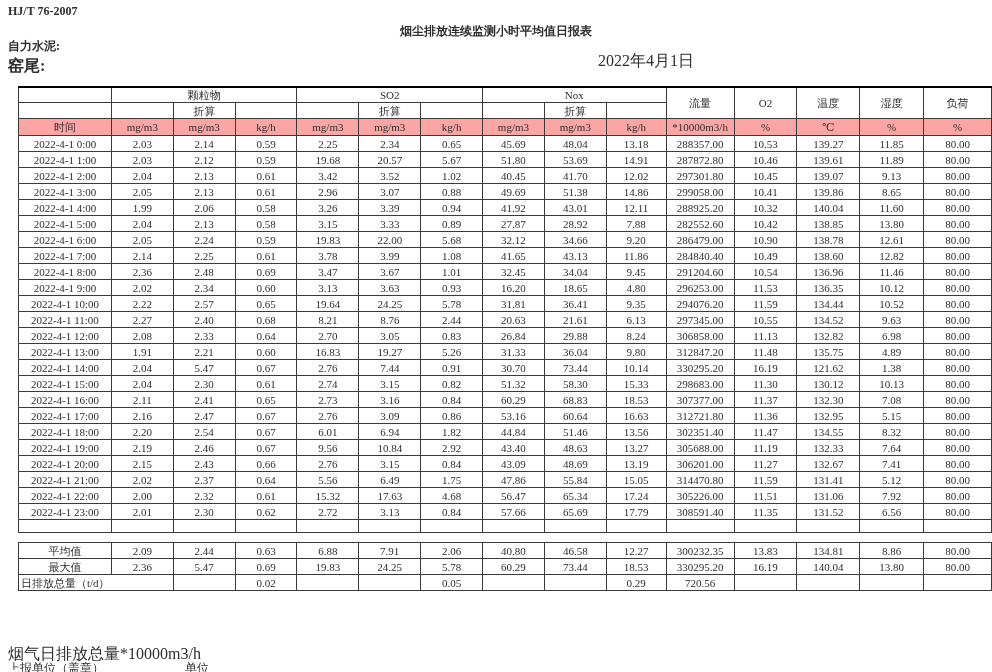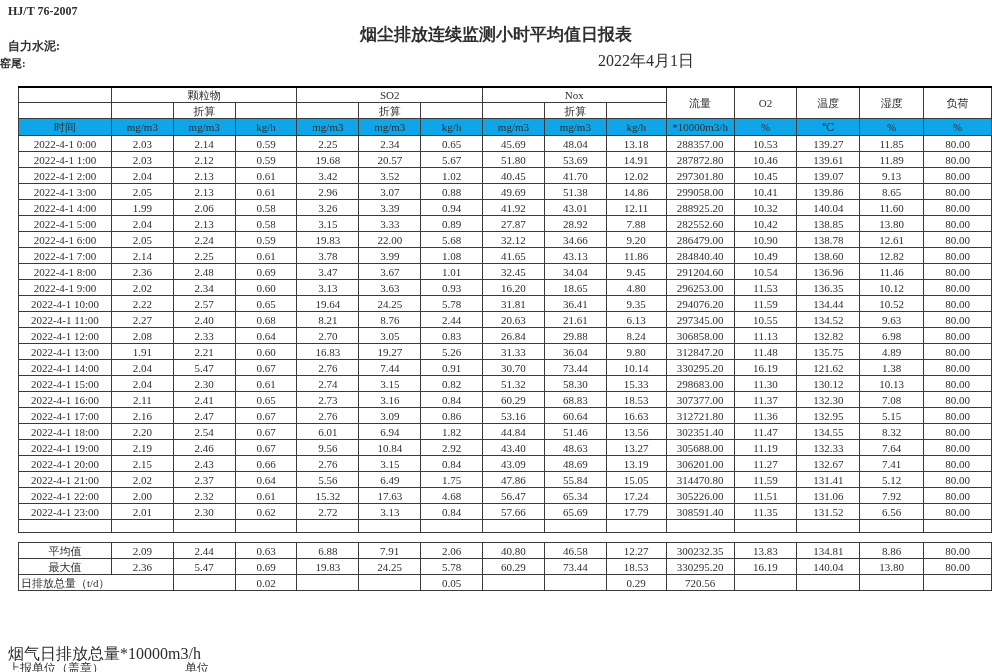--- a/index.html
+++ b/index.html
@@ -1,30 +1,30 @@
 <!DOCTYPE html>
 <html><head>
 <meta charset="utf-8">
 <style>
   html,body{margin:0;padding:0;background:#fff;}
   .page{position:relative;width:992px;height:672px;background:#ffffff;overflow:hidden;
         font-family:"Liberation Serif","DejaVu Serif",serif;color:#2e2e2e;border-radius:23px;}
   .std{position:absolute;left:8px;top:4px;font-weight:bold;font-size:12px;}
-  .title{position:absolute;left:0;right:0;top:23px;text-align:center;font-weight:bold;font-size:17px;}
+  .title{position:absolute;left:0;right:0;top:23px;text-align:center;font-weight:bold;font-size:12px;}
   .company{position:absolute;left:8px;top:38px;font-weight:bold;font-size:12px;}
-  .kiln{position:absolute;left:0;top:56px;font-weight:bold;font-size:11px;}
+  .kiln{position:absolute;left:8px;top:56px;font-weight:bold;font-size:16px;}
   .date{position:absolute;left:598px;top:51px;font-size:16px;}
   .tables{position:absolute;left:18px;top:86px;}
   table{border-collapse:collapse;table-layout:fixed;}
   td{border:1px solid #3a3a3a;font-size:11px;text-align:center;padding:0;
      height:15px;line-height:14px;white-space:nowrap;overflow:hidden;}
   table.main{border-top:2px solid #000;}
   tr.h1 td{height:13px;}
   tr.h2 td{height:15px;}
-  tr.green td{background:#0ea5e9;height:16px;}
+  tr.green td{background:#fca5a5;height:16px;}
   tr.blank td{height:12px;}
   td.time{font-size:11px;}
   td.daily-label{text-align:left;padding-left:2px;margin-top:31px;}
   .gap{height:9px;}
   .col-time{width:93px}.col-d{width:62px}.col-k9{width:60px}.col-flow{width:68px}
   .col-o2{width:63px}.col-temp{width:63px}.col-hum{width:64px}.col-load{width:68px}
   .footer1{position:absolute;left:8px;top:644px;font-size:16px;}
   .footer2{position:absolute;left:8px;top:660px;font-size:12px;}
   .footer3{position:absolute;left:185px;top:660px;font-size:12px;}
 </style>

